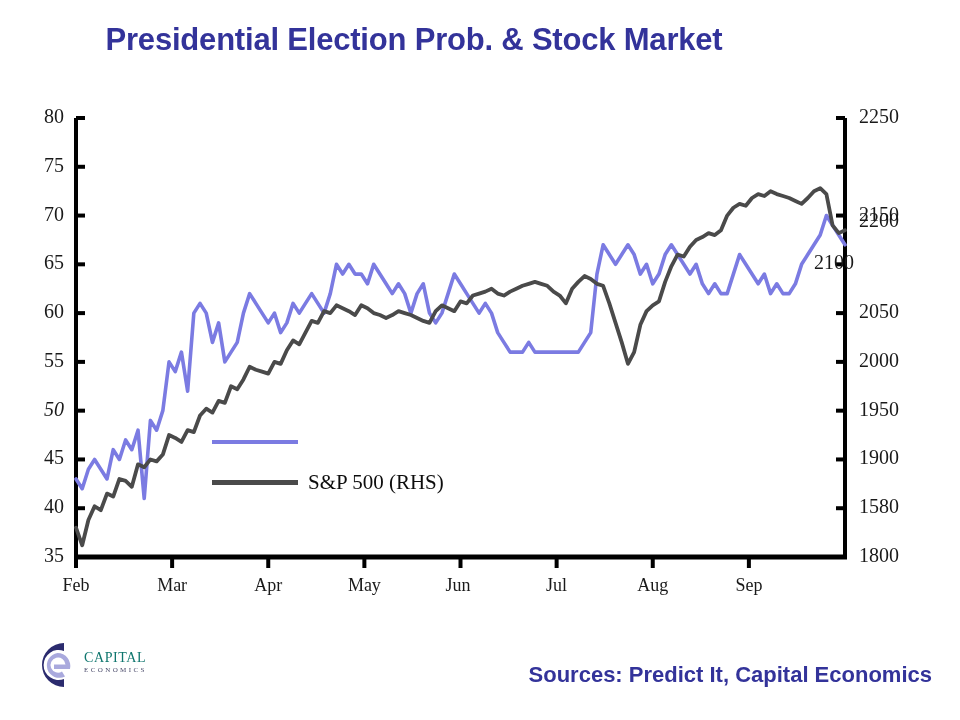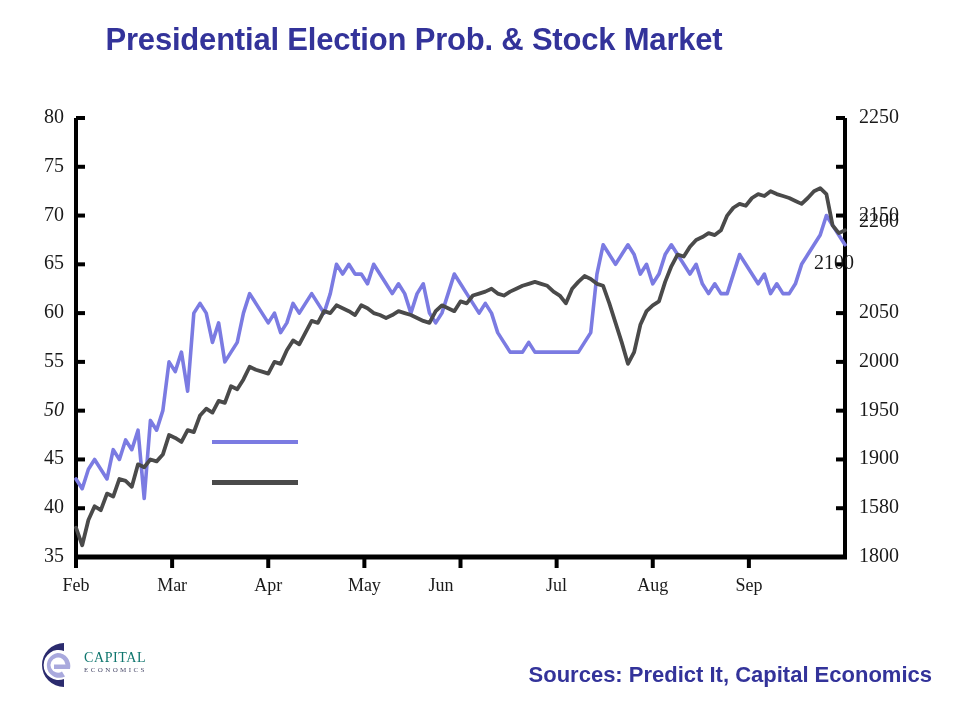--- a/index.html
+++ b/index.html
@@ -202,32 +202,33 @@
     <div class="tick-label y-right-label" style="left: 814px; top: 251.333px;">2100</div>
     <div class="tick-label y-right-label" style="left: 859px; top: 202.556px;">2150</div>
     <div class="tick-label y-right-label" style="left: 859px; top: 169px; margin-top: 40px;">2200</div>
     <div class="tick-label y-right-label" style="left: 859px; top: 105px;">2250</div>
   </div>
 <div id="x-ticks">
     <div class="tick-label x-label" style="left: 36px; top: 575px;">Feb</div>
     <div class="tick-label x-label" style="left: 132.125px; top: 575px;">Mar</div>
     <div class="tick-label x-label" style="left: 228.25px; top: 575px;">Apr</div>
     <div class="tick-label x-label" style="left: 324.375px; top: 575px;">May</div>
-    <div class="tick-label x-label" style="left: 401px; top: 575px;">Jun</div>
+    <div class="tick-label x-label" style="left: 418px; top: 575px;">Jun</div>
     <div class="tick-label x-label" style="left: 516.625px; top: 575px;">Jul</div>
     <div class="tick-label x-label" style="left: 612.75px; top: 575px;">Aug</div>
     <div class="tick-label x-label" style="left: 708.875px; top: 575px;">Sep</div>
   </div>
 
 <div id="legend">
   <div class="legend-row">
     <span class="legend-swatch clinton"></span>
   </div>
   <div class="legend-row">
     <span class="legend-swatch sp500"></span>
+    <span class="legend-text">S&amp;P 500 (RHS)</span>
   </div>
 </div>
 
 <div id="source-note">Sources: Predict It, Capital Economics</div>
 
 <div id="logo">
   <svg id="logo-mark" width="58" height="58" viewBox="0 0 58 58">
     <path d="M40 7 A22 22 0 1 0 40 51 L40 43 A15 15 0 1 1 40 15 Z" fill="#2b2b6e"></path>
     <path d="M33.5 17 A12.5 12.5 0 1 0 41 40.5 L38 35.5
              A7.5 7.5 0 1 1 41.5 28.5 L30 28.5 L30 33 L46 33

